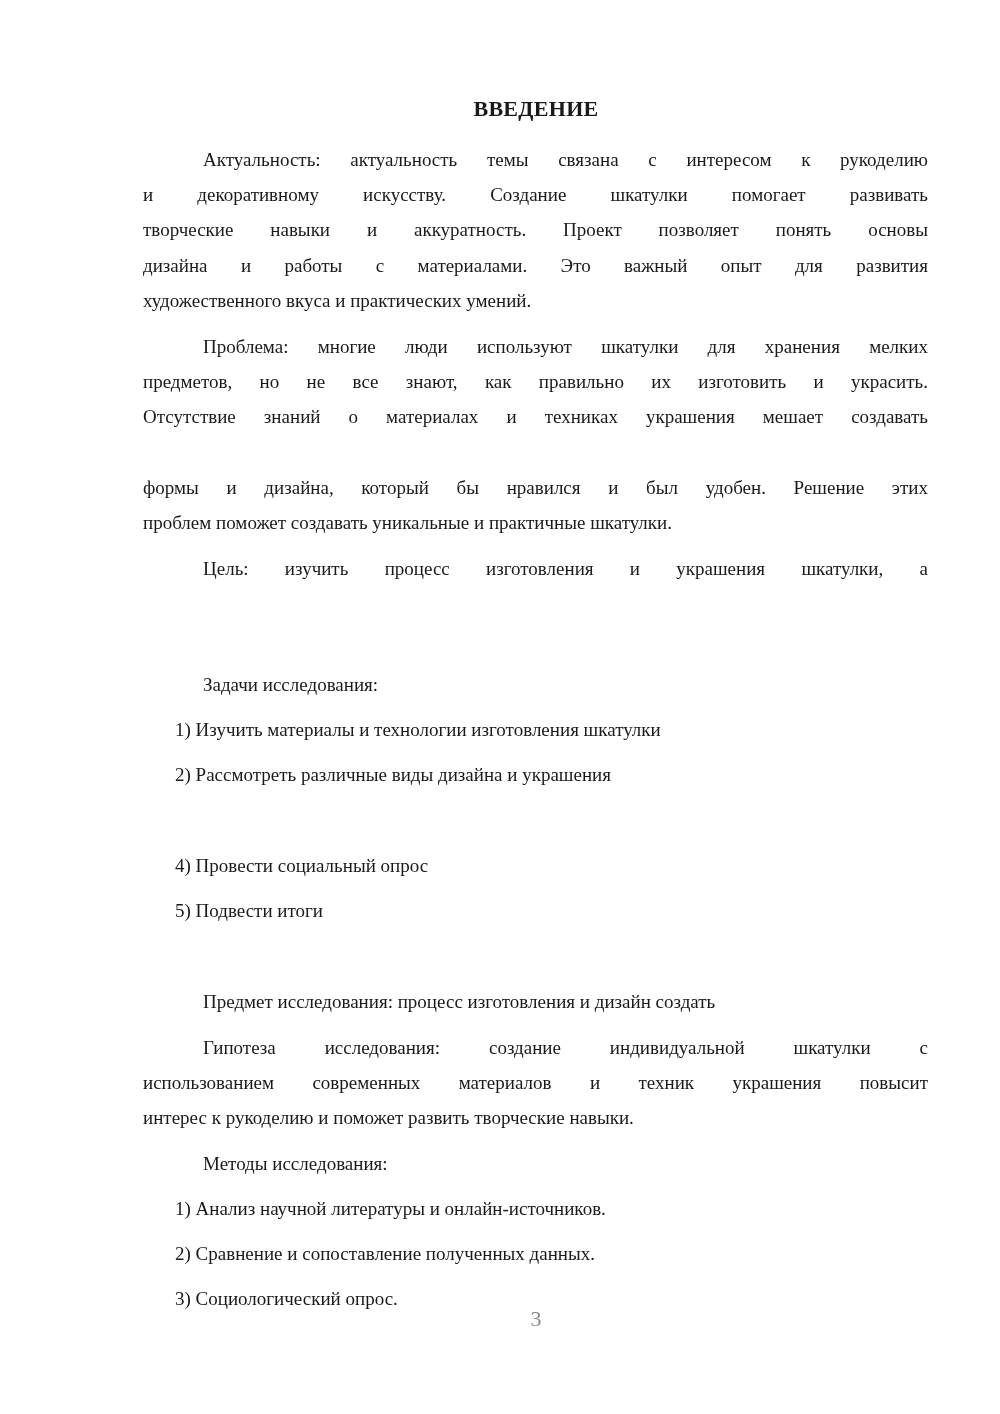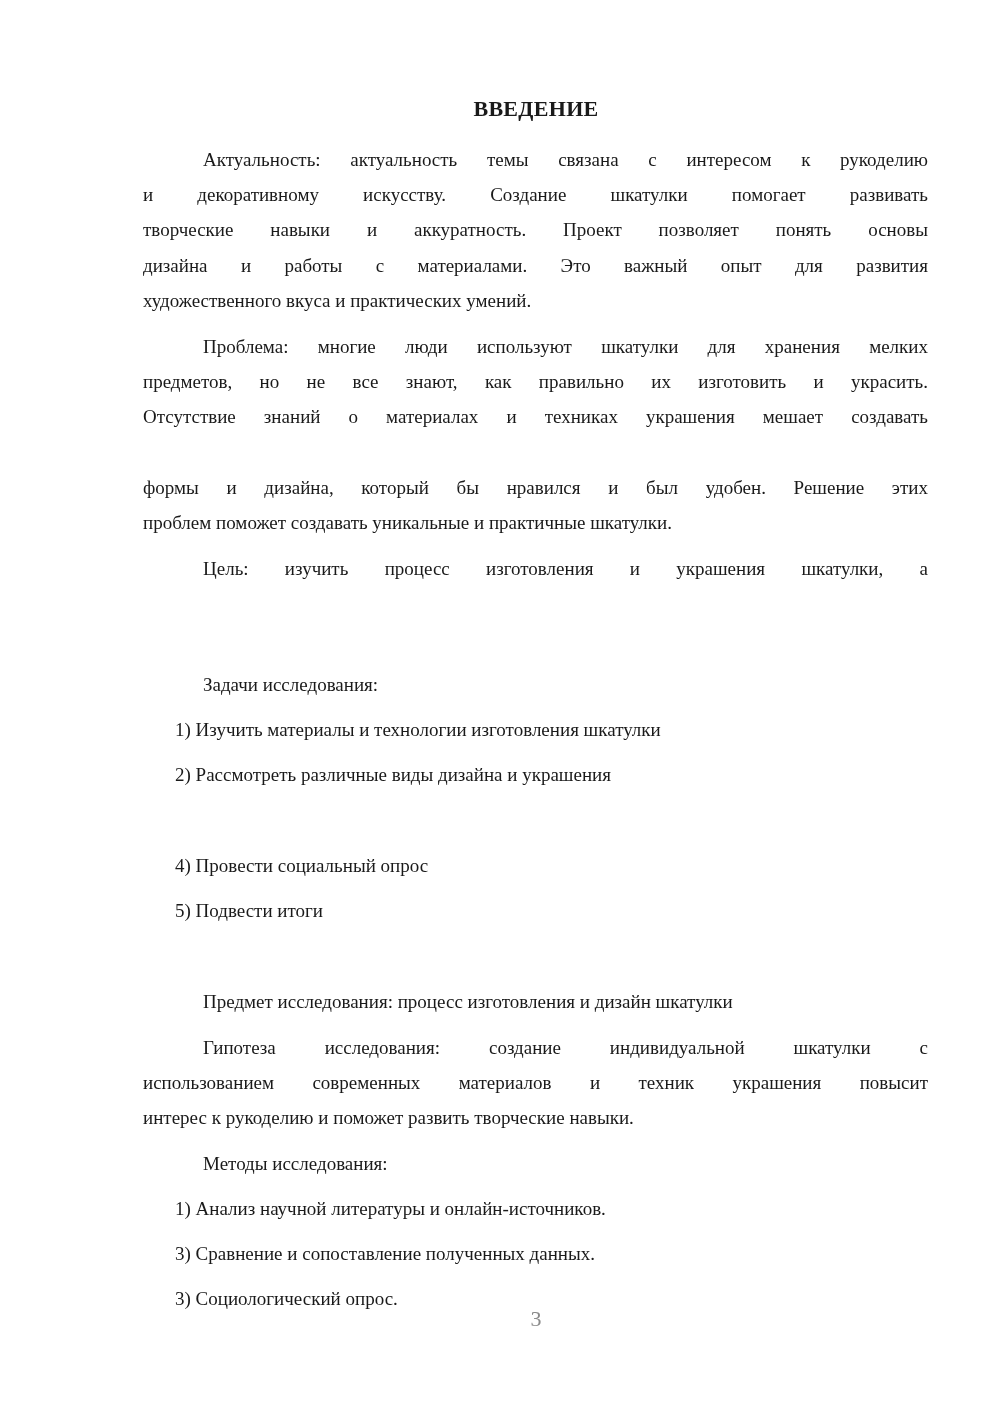--- a/index.html
+++ b/index.html
@@ -36,25 +36,25 @@
   <div class="line" style="top:509px">проблем поможет создавать уникальные и практичные шкатулки.</div>
 
   <div class="line indent just" style="top:555px">Цель: изучить процесс изготовления и украшения шкатулки, а</div>
 
   <div class="line indent" style="top:671px">Задачи исследования:</div>
   <div class="line list" style="top:716px">1) Изучить материалы и технологии изготовления шкатулки</div>
   <div class="line list" style="top:761px">2) Рассмотреть различные виды дизайна и украшения</div>
   <div class="line list" style="top:852px">4) Провести социальный опрос</div>
   <div class="line list" style="top:897px">5) Подвести итоги</div>
 
-  <div class="line indent" style="top:988px">Предмет исследования: процесс изготовления и дизайн шкатулки</div>
+  <div class="line indent" style="top:988px">Предмет исследования: процесс изготовления и дизайн создать</div>
 
   <div class="line indent just" style="top:1034px">Гипотеза исследования: создание индивидуальной шкатулки с</div>
   <div class="line just" style="top:1069px">использованием современных материалов и техник украшения повысит</div>
   <div class="line" style="top:1104px">интерес к рукоделию и поможет развить творческие навыки.</div>
 
   <div class="line indent" style="top:1150px">Методы исследования:</div>
   <div class="line list" style="top:1195px">1) Анализ научной литературы и онлайн-источников.</div>
-  <div class="line list" style="top:1240px">3) Сравнение и сопоставление полученных данных.</div>
+  <div class="line list" style="top:1240px">2) Сравнение и сопоставление полученных данных.</div>
   <div class="line list" style="top:1285px">3) Социологический опрос.</div>
 
   <div class="pagenum">3</div>
 </div>
 
 </body></html>

